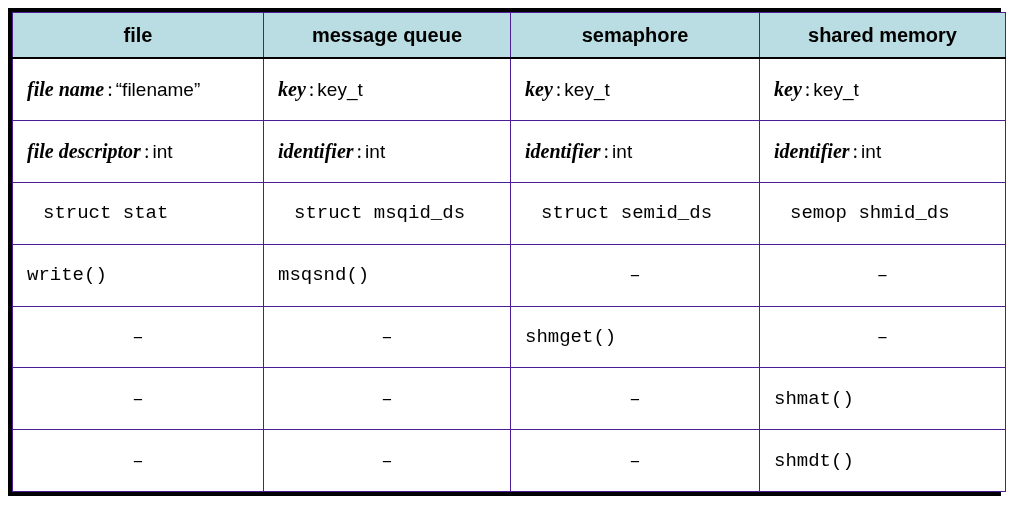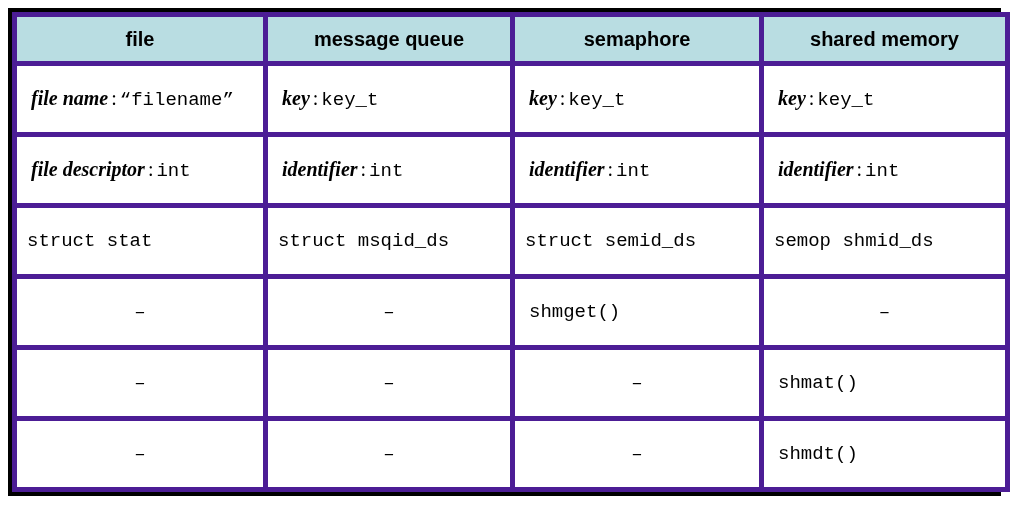--- a/index.html
+++ b/index.html
@@ -33,21 +33,21 @@
     background: #ffffff;
   }
 
   table.ipc-table col.c0 { width: 251px; }
   table.ipc-table col.c1 { width: 247px; }
   table.ipc-table col.c2 { width: 249px; }
   table.ipc-table col.c3 { width: 246px; }
 
   table.ipc-table td,
   table.ipc-table th {
-    border: 5px solid #4c1d95;
+    border: 1px solid #4c1d95;
     padding: 0;
     vertical-align: middle;
   }
 
   
   tr.header-row th {
     background: #b9dde2;
     height: 44px;
     text-align: center;
     font-family: "Liberation Sans", sans-serif;
@@ -80,32 +80,32 @@
     font-size: 20px;
     font-weight: bold;
   }
   .attr-sep {
     font-family: "Liberation Serif", serif;
     font-style: normal;
     font-size: 20px;
     padding: 0 3px;
   }
   .attr-type {
-    font-family: Liberation Mono, monospace;
+    font-family: Liberation Sans, sans-serif;
     font-size: 19px;
     letter-spacing: 0px;
   }
 
   
   .code .cell-inner {
     font-family: "Liberation Mono", monospace;
     font-size: 19px;
   }
   .code.indented .cell-inner {
-    padding-left: 10px;
+    padding-left: 30px;
   }
 
   
   .dash .cell-inner {
     text-align: center;
     font-family: "Liberation Mono", monospace;
     font-size: 19px;
     padding: 0;
   }
 </style>
@@ -165,20 +165,34 @@
             <div class="cell-inner">struct msqid_ds</div>
           </td>
           <td class="code indented">
             <div class="cell-inner">struct semid_ds</div>
           </td>
           <td class="code indented">
             <div class="cell-inner">semop shmid_ds</div>
           </td>
         </tr>
         <tr class="body-row">
+          <td class="code">
+            <div class="cell-inner">write()</div>
+          </td>
+          <td class="code">
+            <div class="cell-inner">msqsnd()</div>
+          </td>
+          <td class="dash">
+            <div class="cell-inner">–</div>
+          </td>
+          <td class="dash">
+            <div class="cell-inner">–</div>
+          </td>
+        </tr>
+        <tr class="body-row">
           <td class="dash">
             <div class="cell-inner">–</div>
           </td>
           <td class="dash">
             <div class="cell-inner">–</div>
           </td>
           <td class="code">
             <div class="cell-inner">shmget()</div>
           </td>
           <td class="dash">

